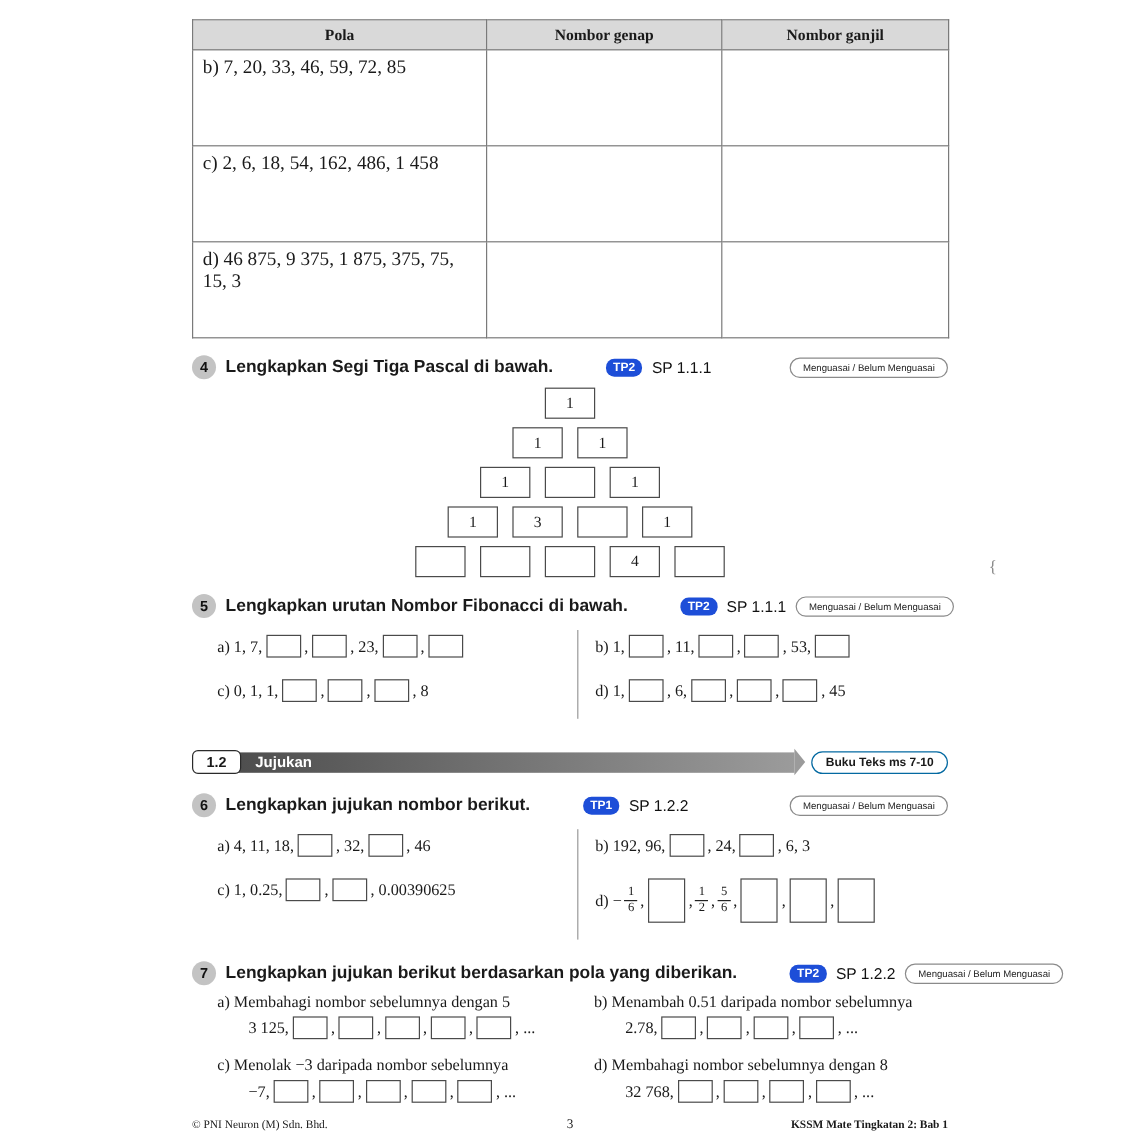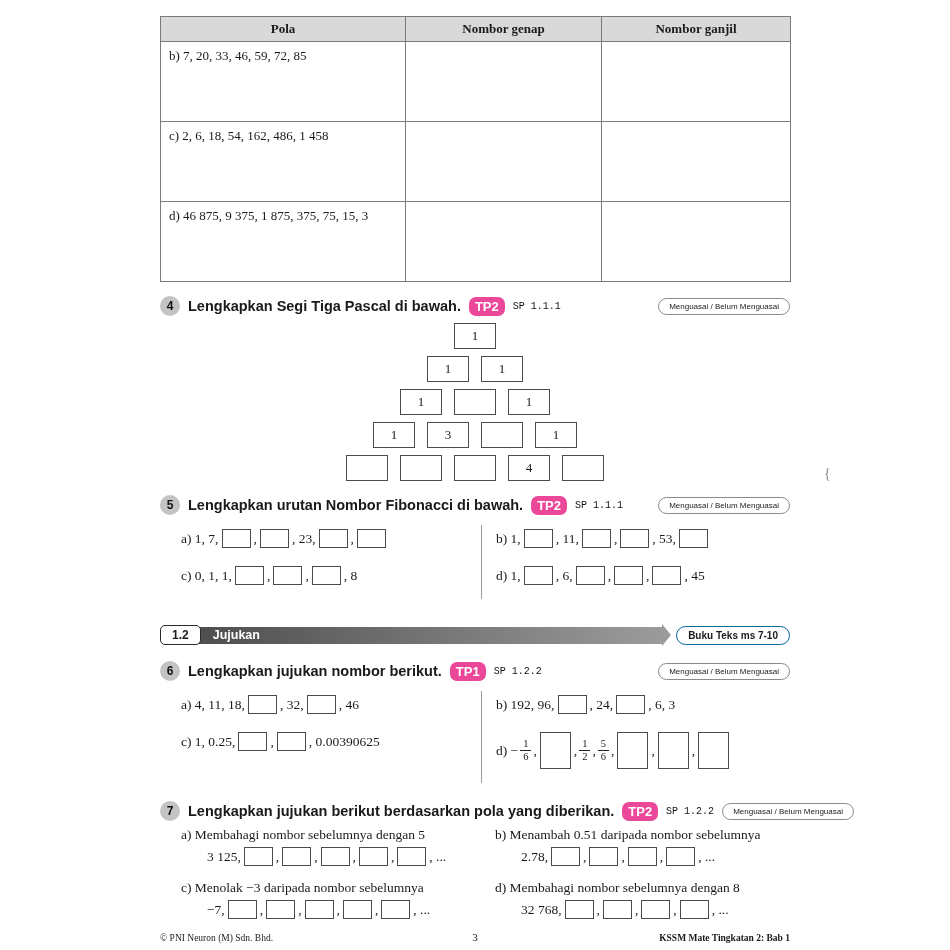--- a/index.html
+++ b/index.html
@@ -4,29 +4,29 @@
 <style>
   * { margin:0; padding:0; box-sizing:border-box; }
   html,body { background:#ffffff; }
   body { width:950px; height:950px; font-family:"Liberation Serif", serif; color:#1a1a1a; position:relative; }
   .page { position:relative; width:950px; height:950px; overflow:hidden; background:#fff; }
   .content { position:absolute; left:160px; top:16px; width:630px; }
 
   
   table.pola-table { border-collapse:collapse; width:100%; table-layout:fixed; }
   .pola-table th { background:#d9d9d9; border:1px solid #7a7a7a; font-weight:bold; font-size:13px; height:25px; padding:3px 4px; text-align:center; }
-  .pola-table td { border:1px solid #7a7a7a; vertical-align:top; font-size:13px; padding:6px 8px; height:80px; background:#fff; }
+  .pola-table td { border:1px solid #7a7a7a; vertical-align:top; font-size:16px; padding:6px 8px; height:80px; background:#fff; }
   .col-pola { width:245px; } .col-genap { width:196px; } .col-ganjil { width:189px; }
 
   
   .q-header { display:flex; align-items:center; gap:8px; margin:14px 0 6px; font-family:"Liberation Sans", sans-serif; }
   .q-num { width:20px; height:20px; border-radius:50%; background:#c3c3c3; color:#111; display:flex; align-items:center; justify-content:center; font-weight:bold; font-size:12px; flex:none; }
   .q-title { font-weight:bold; font-size:14.5px; white-space:nowrap; }
-  .tp-badge { background:#ec4899; color:#fff; font-weight:bold; font-size:13px; padding:2px 6px; border-radius:7px; flex:none; }
-  .sp-text { font-size:10px; color:#111; white-space:nowrap;font-family:Liberation Mono, monospace; }
+  .tp-badge { background:#1d4ed8; color:#fff; font-weight:bold; font-size:10px; padding:2px 6px; border-radius:7px; flex:none;margin-left:36px; }
+  .sp-text { font-size:13px; color:#111; white-space:nowrap; }
   .mastery-pill { margin-left:auto; border:1px solid #8a8a8a; border-radius:10px; font-size:8px; padding:3px 10px; background:#fff; color:#222; white-space:nowrap; flex:none; }
 
   
   .triangle { display:flex; flex-direction:column; align-items:center; margin:7px 0 12px; }
   .tri-row { display:flex; gap:12px; margin-top:7px; }
   .tri-row:first-child { margin-top:0; }
   .tri-cell { width:42px; height:26px; border:1px solid #4a4a4a; display:flex; align-items:center; justify-content:center; font-size:13px; background:#fff; }
 
   
   .two-col { display:flex; margin-top:4px; }

